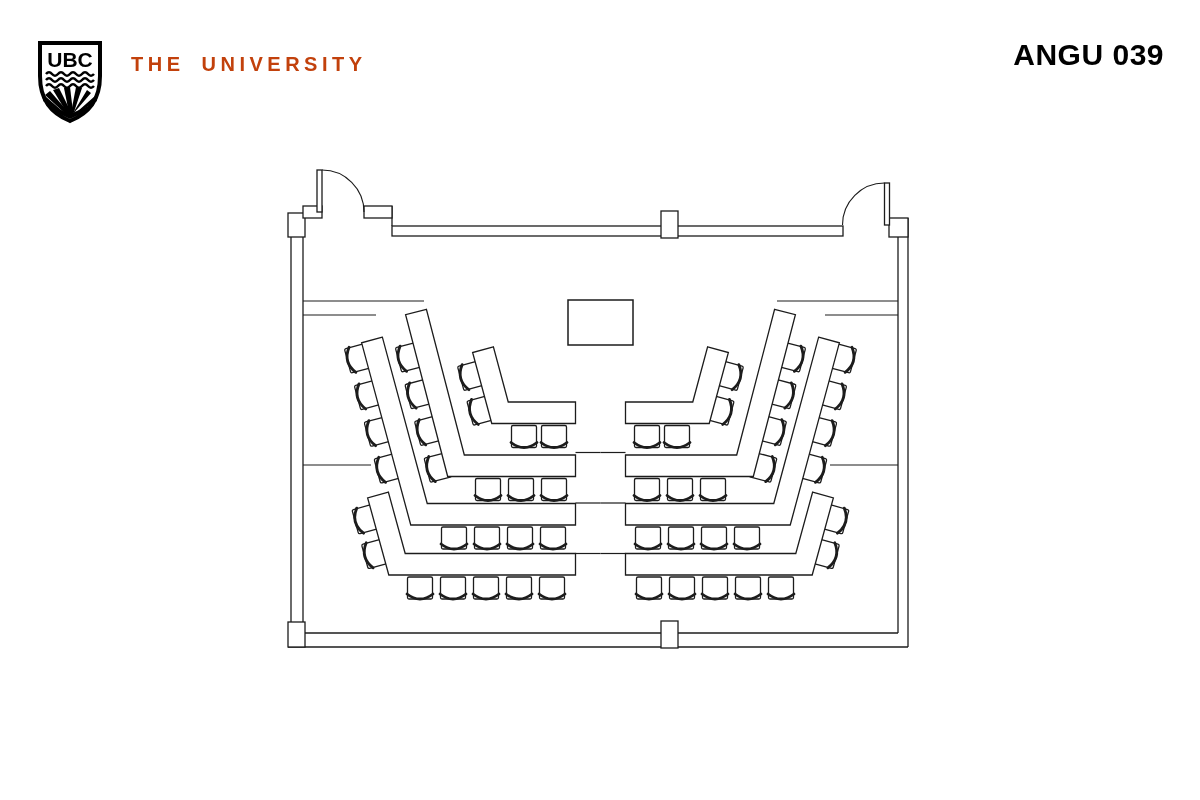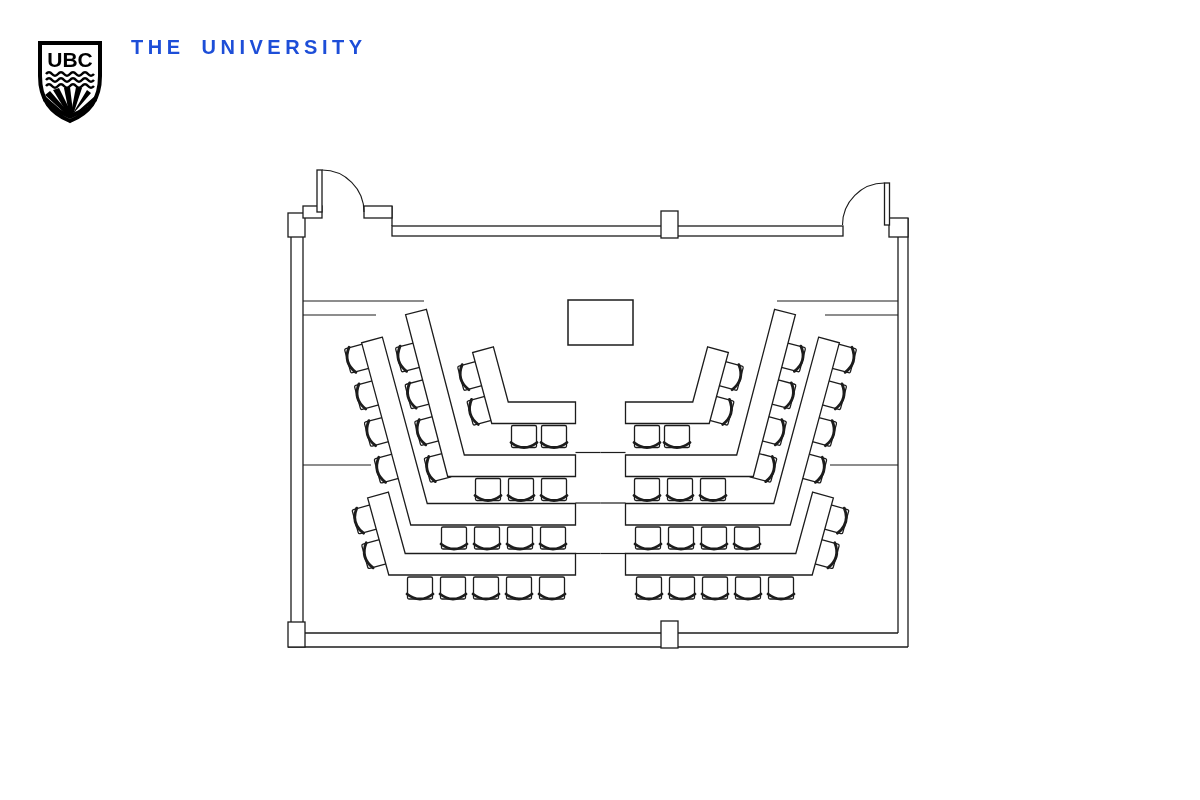--- a/index.html
+++ b/index.html
@@ -1,22 +1,22 @@
 <!DOCTYPE html>
 <html><head>
 <meta charset="utf-8">
 <style>
   html,body{margin:0;padding:0;background:#ffffff;}
   body{width:1200px;height:800px;position:relative;overflow:hidden;
        font-family:"Liberation Sans", sans-serif;color:#1d1d1b;}
   .header{position:absolute;left:0;top:0;width:1200px;height:140px;}
   .logo{position:absolute;left:37px;top:40px;width:66px;height:86px;}
-  .wordmark{position:absolute;left:131px;top:33px;font-weight:700;
+  .wordmark{position:absolute;left:131px;top:50px;font-weight:700;
             font-size:20px;letter-spacing:4.5px;word-spacing:7px;line-height:29px;
-            color:#1d4ed8;}
+            color:#c2410c;}
   .room-label{position:absolute;top:38px;right:36px;font-weight:700;
               font-size:30px;letter-spacing:0.5px;color:#000;}
   #plan-wrap{position:absolute;left:0;top:0;width:1200px;height:800px;}
   svg{display:block;}
 </style>
 </head>
 <body>
 
 <div class="header">
   <svg class="logo" viewBox="0 0 66 86">
@@ -34,20 +34,21 @@
       <polygon points="33,78 39,47 45,48 37,72"></polygon>
       <polygon points="33,78 50,50 54,53 36,74"></polygon>
       <polygon points="33,78 58,56 60,61 35,76"></polygon>
       <polygon points="33,78 6,61 8,56 31,76"></polygon>
       <polygon points="33,79 14,70 10,64 33,74 56,64 52,70 33,79"></polygon>
     </g>
   </svg>
   <div class="wordmark">
     <div>THE UNIVERSITY</div>
   </div>
+  <div class="room-label">ANGU 039</div>
 </div>
 
 <div id="plan-wrap">
   <svg id="plan" width="1200" height="800" viewBox="0 0 1200 800">
       <g stroke="#1c1c1c" stroke-width="1.3" fill="none">
         <g>
           <line x1="291" y1="213" x2="291" y2="647"></line>
           <line x1="303" y1="237" x2="303" y2="632"></line>
           <line x1="288" y1="647" x2="908" y2="647"></line>
           <line x1="305" y1="633" x2="898" y2="633"></line>

